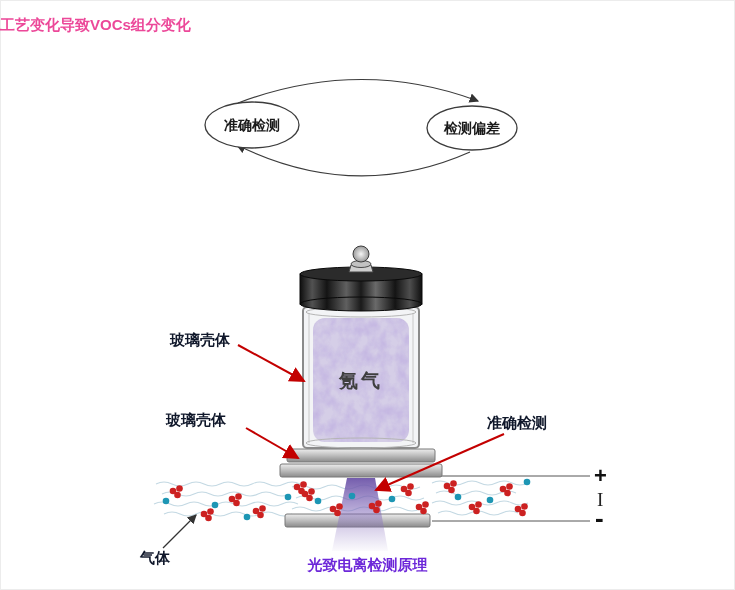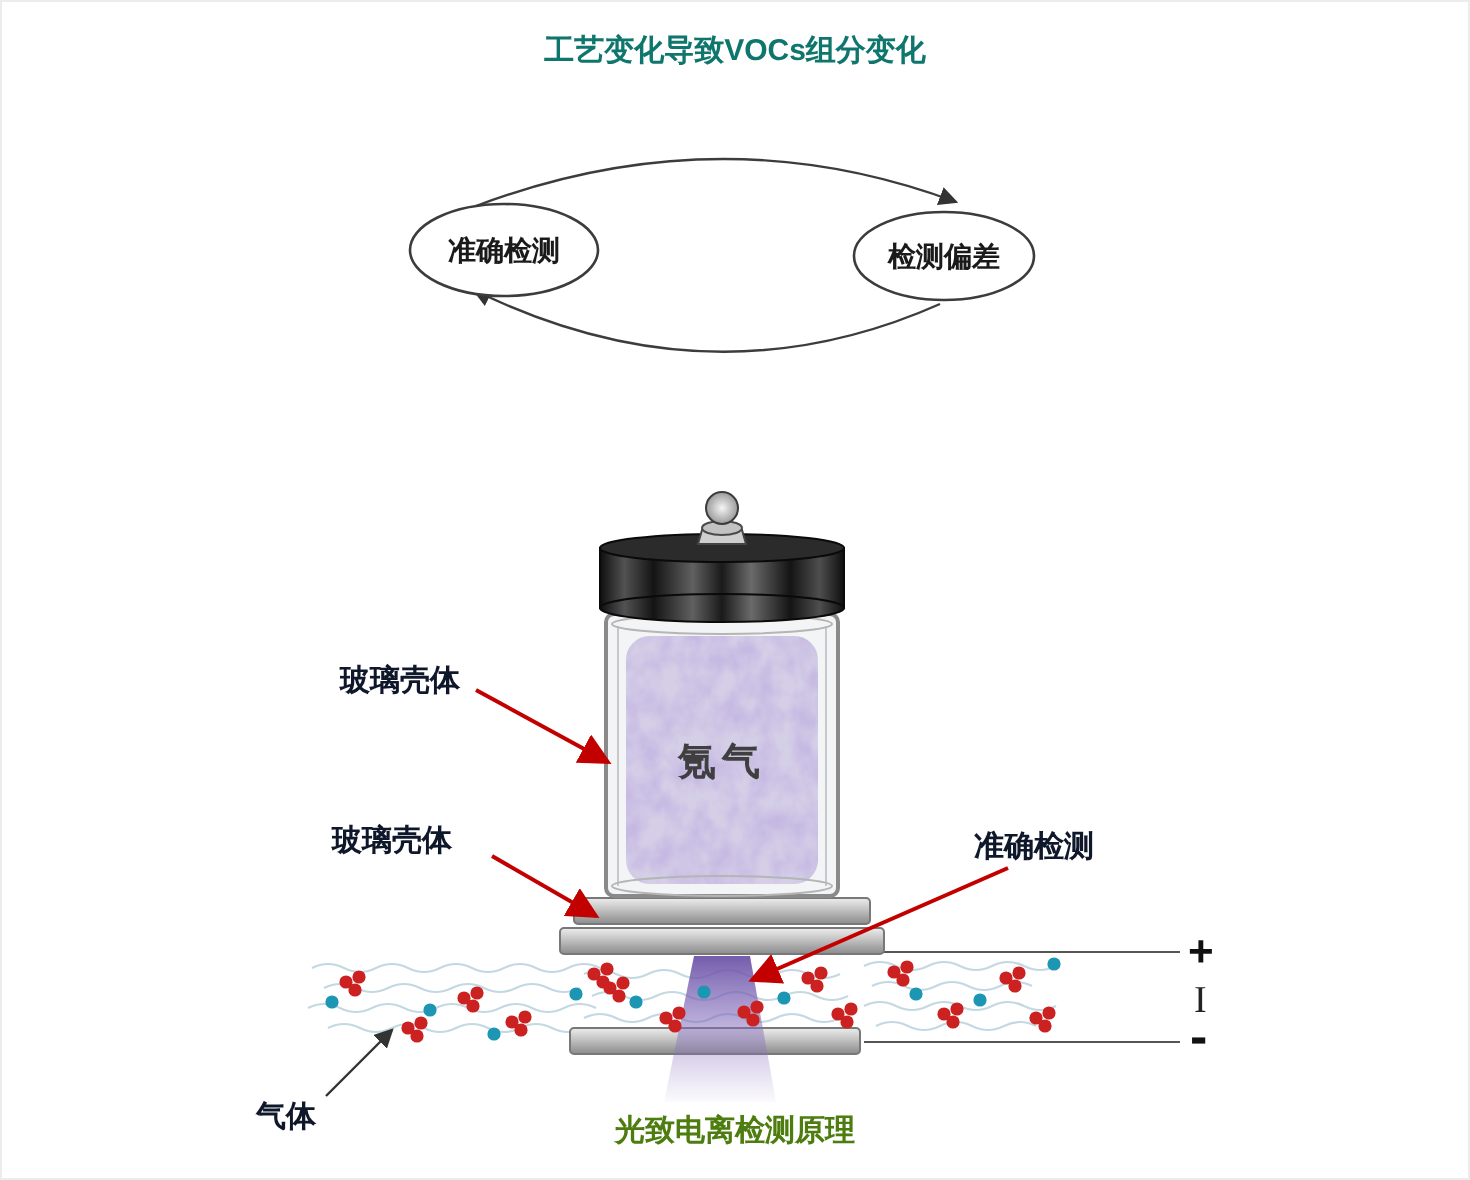--- a/index.html
+++ b/index.html
@@ -1,20 +1,20 @@
 <!DOCTYPE html>
 <html><head>
 <meta charset="utf-8">
 <style>
   html,body{margin:0;padding:0;background:#fff;}
   .canvas{position:relative;width:735px;height:590px;background:#ffffff;overflow:hidden;
           font-family:"Liberation Sans","DejaVu Sans",sans-serif;box-shadow:inset 0 0 0 1px #ececec;}
   .abs{position:absolute;}
-  .title{position:absolute;left:0;right:0;top:16px;text-align:center;font-size:15px;font-weight:700;color:#0f766e;}
-  .caption{position:absolute;left:0;right:0;top:556px;text-align:center;font-size:15px;font-weight:700;color:#4d7c0f;}
+  .title{position:absolute;left:0;right:0;top:16px;font-size:15px;font-weight:700;color:#ec4899;}
+  .caption{position:absolute;left:0;right:0;top:556px;text-align:center;font-size:15px;font-weight:700;color:#6d28d9;}
   .lbl{position:absolute;font-size:15px;font-weight:700;color:#0f172a;white-space:nowrap;}
   svg text{font-family:"Liberation Sans","DejaVu Sans",sans-serif;}
   .node-text{font-size:14px;font-weight:700;fill:#1a1a1a;}
   .gas-text{font-size:19px;fill:#3f3f3f;letter-spacing:3px;font-weight:600;}
   .sym{font-weight:700;fill:#111;}
   .arrow-red{fill:#c30000;}
   .arrow-dark{fill:#333;}
   .wave{fill:none;stroke-width:1.1;opacity:.85;}
   .cyc{fill:none;stroke:#3c3c3c;stroke-width:1.2;}
   .ell{fill:#ffffff;stroke:#3c3c3c;stroke-width:1.3;}
@@ -169,17 +169,17 @@
     <line x1="43" y1="313" x2="76" y2="280" stroke="#333" stroke-width="1.2" marker-end="url(#arrowDark)"></line>
 
     <text class="sym" x="474" y="248" font-size="22">+</text>
     <text x="477" y="271" font-size="19" fill="#222" style="font-family:'Liberation Serif',serif">I</text>
     <text class="sym" x="475" y="292" font-size="26">-</text>
   </svg>
 
   <div class="lbl" style="left:170px;top:331px">玻璃壳体</div>
   <div class="lbl" style="left:166px;top:411px">玻璃壳体</div>
   <div class="lbl" style="left:487px;top:414px">准确检测</div>
-  <div class="lbl" style="left:128px;top:549px">气体</div>
+  <div class="lbl" style="left:140px;top:549px">气体</div>
 
   <div class="caption">光致电离检测原理</div>
 
 </div>
 
 </body></html>

